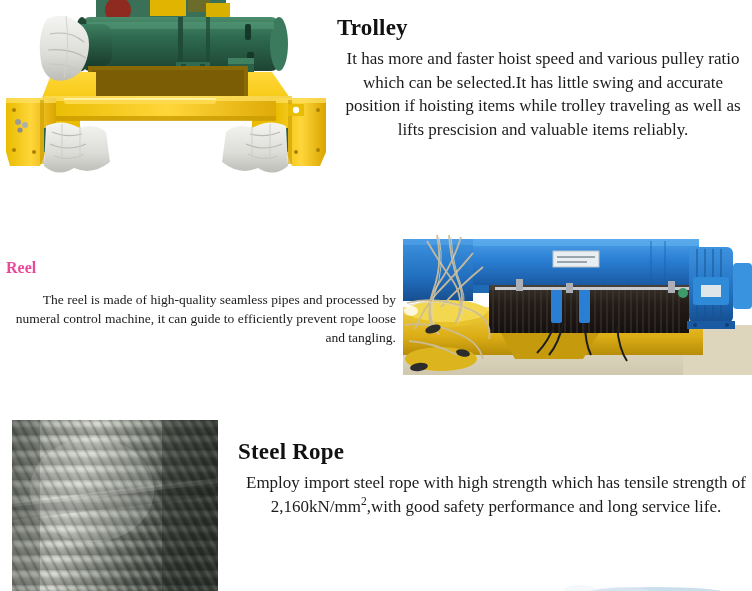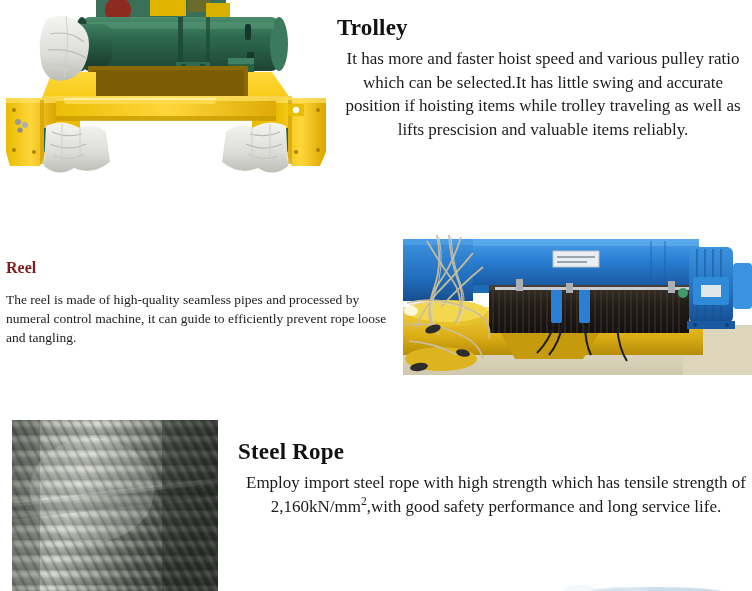--- a/index.html
+++ b/index.html
@@ -20,27 +20,27 @@
   .photo svg{display:block;width:100%;height:100%;}
 
   
   .h-big{
     font-size:23px;font-weight:bold;line-height:27px;
     letter-spacing:0.2px;color:#111;
     margin:0 0 6px 0;
   }
   .h-small{
     font-size:16px;font-weight:bold;line-height:20px;
-    color:#7f1d1d;margin:0 0 12px 0;
+    color:#ec4899;margin:0 0 12px 0;
   }
   .p-big{
     font-size:17px;line-height:23.5px;color:#1b1b1b;margin:0;text-align:center;
   }
   .p-small{
-    font-size:13.5px;line-height:19px;color:#1b1b1b;margin:0;
+    font-size:13.5px;line-height:19px;color:#1b1b1b;margin:0;text-align:right;
   }
   .p-big sup, .p-small sup{font-size:0.68em;vertical-align:super;line-height:0;}
 
   
   #sec-trolley-text{left:337px;top:14px;width:412px;}
   #sec-reel-text{left:6px;top:258px;width:390px;}
   #sec-rope-text{left:230px;top:438px;width:516px;margin-left:8px;}
 
   #photo-trolley{left:0px;top:0px;width:332px;height:182px;}
   #photo-reel{left:403px;top:233px;width:349px;height:142px;}

